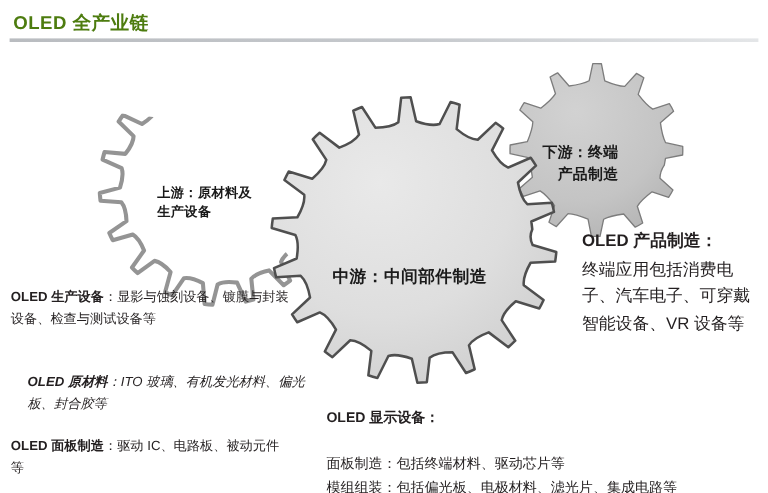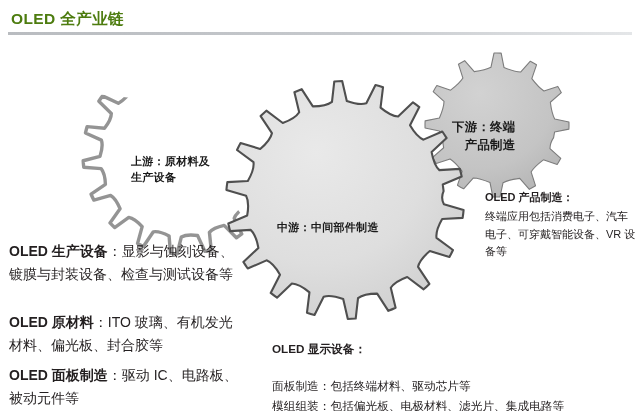--- a/index.html
+++ b/index.html
@@ -53,58 +53,58 @@
     line-height: 1.45;
     white-space: pre-line;
   }
   #caption-upstream {
     left: 131px; top: 124px;
     font-size: 11px;
     letter-spacing: 0.3px;
   }
   #caption-midstream {
     left: 277px; top: 190px;
-    font-size: 11px;
+    font-size: 14px;
     letter-spacing: 0.3px;
   }
   #caption-downstream {
     left: 452px; top: 89px;
     font-size: 12.4px;
     letter-spacing: 0.3px;
     text-align: right;
   }
 
   
   .text-block {
     position: absolute;
-    font-size: 14px;
+    font-size: 11px;
     line-height: 1.62;
     color: #231f20;
   }
   .text-block .lead {
     font-weight: bold;
   }
   #block-equipment { left: 9px; top: 240px; width: 232px; }
-  #block-materials { left: 9px; top: 311px; width: 232px; }
+  #block-materials { left: 23px; top: 311px; width: 232px; font-style: italic; }
   #block-components { left: 9px; top: 364px; width: 232px; }
 
   #block-products {
     left: 485px; top: 189px; width: 152px;
-    font-size: 11px;
+    font-size: 14px;
     line-height: 1.62;
   }
   #block-products .lead { display: block; margin-bottom: 1px; }
 
   #block-display {
     left: 272px; top: 339px; width: 366px;
     font-size: 11.7px;
     line-height: 1.72;
   }
   #block-display .lead { display: block; margin-bottom: 18px; }
-  #block-display .sub { display: block; font-family: Liberation Serif, serif; }
+  #block-display .sub { display: block; }
 </style>
 </head>
 <body>
 
 <div id="header">
   <div id="page-title">OLED 全产业链</div>
   <div id="title-rule"></div>
 </div>
 
 <div id="gear-stage">

